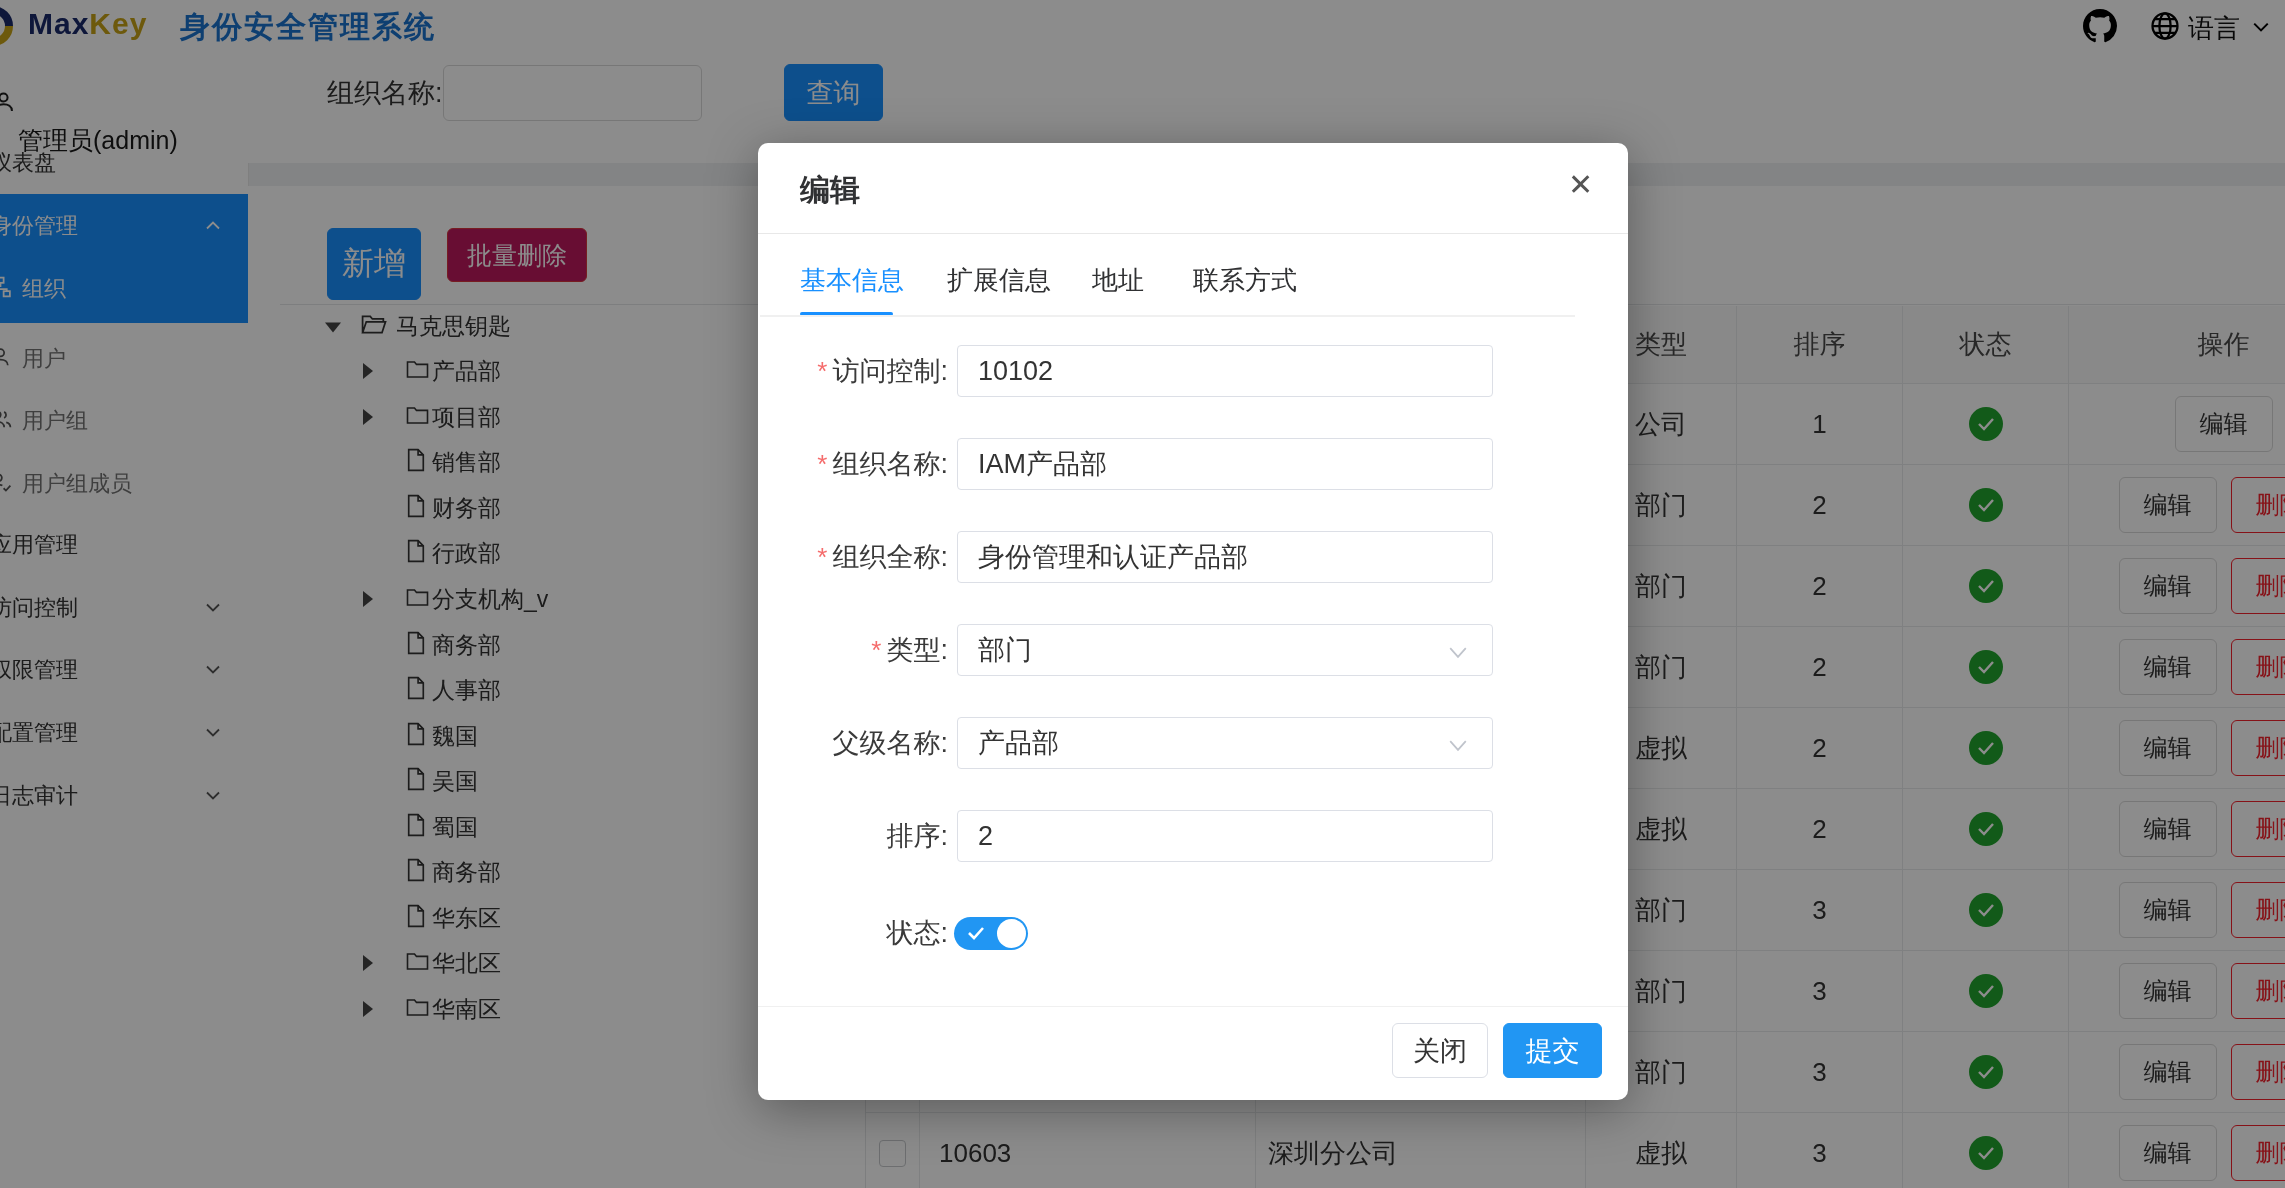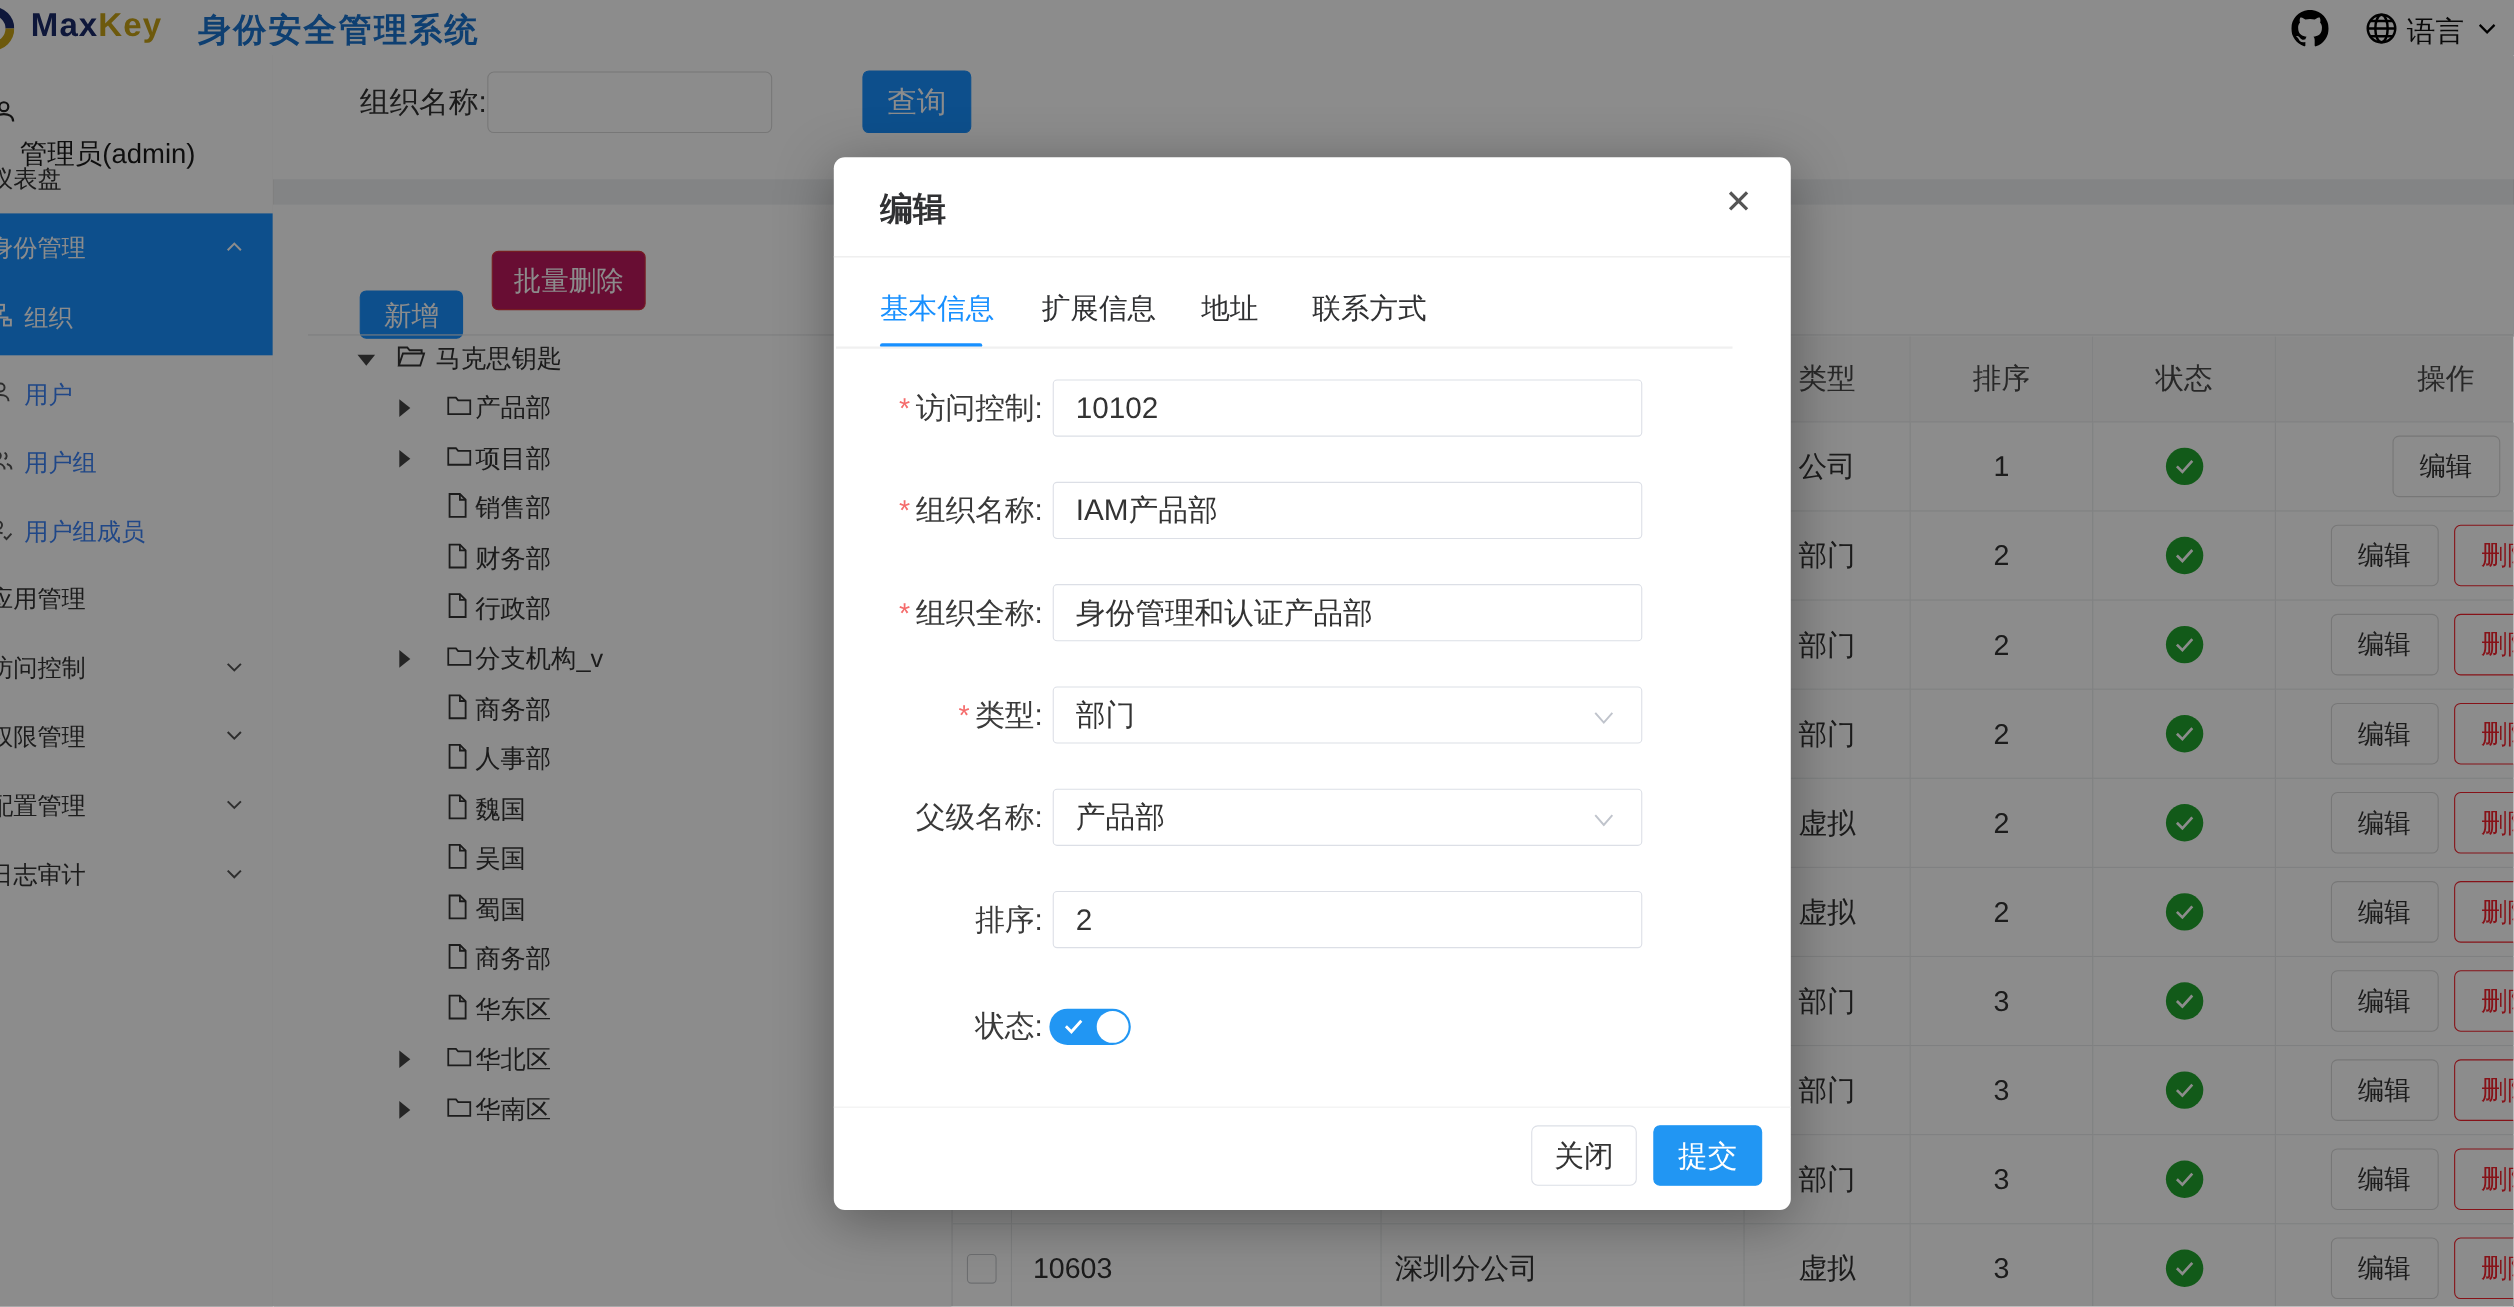--- a/index.html
+++ b/index.html
@@ -15,37 +15,37 @@
   .gh{position:absolute;left:2083px;top:9px;}
   .globe{position:absolute;left:2150px;top:11px;}
   .lang{position:absolute;left:2188px;top:11px;font-size:26px;color:#111;}
   .lang-chev{position:absolute;left:2252px;top:19px;}
   
   .sidebar{position:absolute;left:0;top:50px;width:248px;height:1138px;background:#fff;border-right:1px solid #e8e8e8;overflow:hidden;}
   .side-inner{position:absolute;left:-40px;top:0;width:300px;height:100%;}
   .srow{position:absolute;left:0;width:300px;height:46px;}
   .srow .txt{position:absolute;left:30px;top:50%;transform:translateY(-50%);font-size:22px;color:#333;white-space:nowrap;}
   .srow .sub-ico{position:absolute;left:28px;top:50%;transform:translateY(-50%);}
-  .srow .sub-txt{position:absolute;left:62px;top:50%;transform:translateY(-50%);font-size:22px;color:#3b82f6;white-space:nowrap;}
+  .srow .sub-txt{position:absolute;left:62px;top:50%;transform:translateY(-50%);font-size:22px;color:#737373;white-space:nowrap;}
   .srow .chev{position:absolute;left:245px;top:50%;transform:translateY(-50%);}
   .admin-row{top:32px;height:44px;}
   .admin-row .txt{left:58px;font-weight:normal;font-size:25px;color:#1a1a1a;margin-top:36px;}
   .blue-block{position:absolute;left:0;top:144px;width:300px;height:129px;background:#1890ff;}
   .blue-block .srow .txt,.blue-block .srow .sub-txt{color:#fff;}
   
   .search-card{position:absolute;left:248px;top:50px;width:2037px;height:113px;background:#fff;}
   .search-label{position:absolute;left:327px;top:93px;transform:translateY(-50%);font-size:27px;color:#333;}
   .search-input{position:absolute;left:443px;top:65px;width:259px;height:56px;background:#fff;border:1px solid #d9d9d9;border-radius:6px;box-sizing:border-box;}
   .btn{display:flex;align-items:center;justify-content:center;border-radius:6px;box-sizing:border-box;cursor:pointer;}
   .btn-primary{background:#1890ff;color:#fff;border:1px solid #1890ff;}
   .btn-danger{background:#be185d;color:#fff;border:1px solid #d9363e;}
   .search-btn{position:absolute;left:784px;top:64px;width:99px;height:57px;font-size:27px;}
   
   .main-card{position:absolute;left:248px;top:186px;width:2037px;height:1002px;background:#fff;}
-  .add-btn{position:absolute;left:327px;top:228px;width:94px;height:44px;font-size:25px;margin-top:36px;}
+  .add-btn{position:absolute;left:327px;top:228px;width:94px;height:72px;font-size:32px;}
   .bdel-btn{position:absolute;left:447px;top:228px;width:140px;height:54px;font-size:25px;}
   .panel-line{position:absolute;left:280px;top:304px;width:2005px;height:0;border-top:1px solid #e3e5e8;}
   
   .tree-row{position:absolute;left:284px;width:470px;height:46px;cursor:pointer;text-decoration:underline;}
   .tree-row .lbl{position:absolute;top:50%;transform:translateY(-50%);font-size:23px;color:#333;white-space:nowrap;}
   .caret{position:absolute;top:50%;width:0;height:0;}
   .caret.down{transform:translateY(-35%);border-left:8px solid transparent;border-right:8px solid transparent;border-top:10px solid #444;}
   .caret.right{transform:translateY(-50%);border-top:8px solid transparent;border-bottom:8px solid transparent;border-left:10px solid #444;}
   .ticon{position:absolute;top:50%;transform:translateY(-50%);}
   .t-root .caret{left:41px;} .t-root .ticon{left:76px;} .t-root .lbl{left:112px;}

